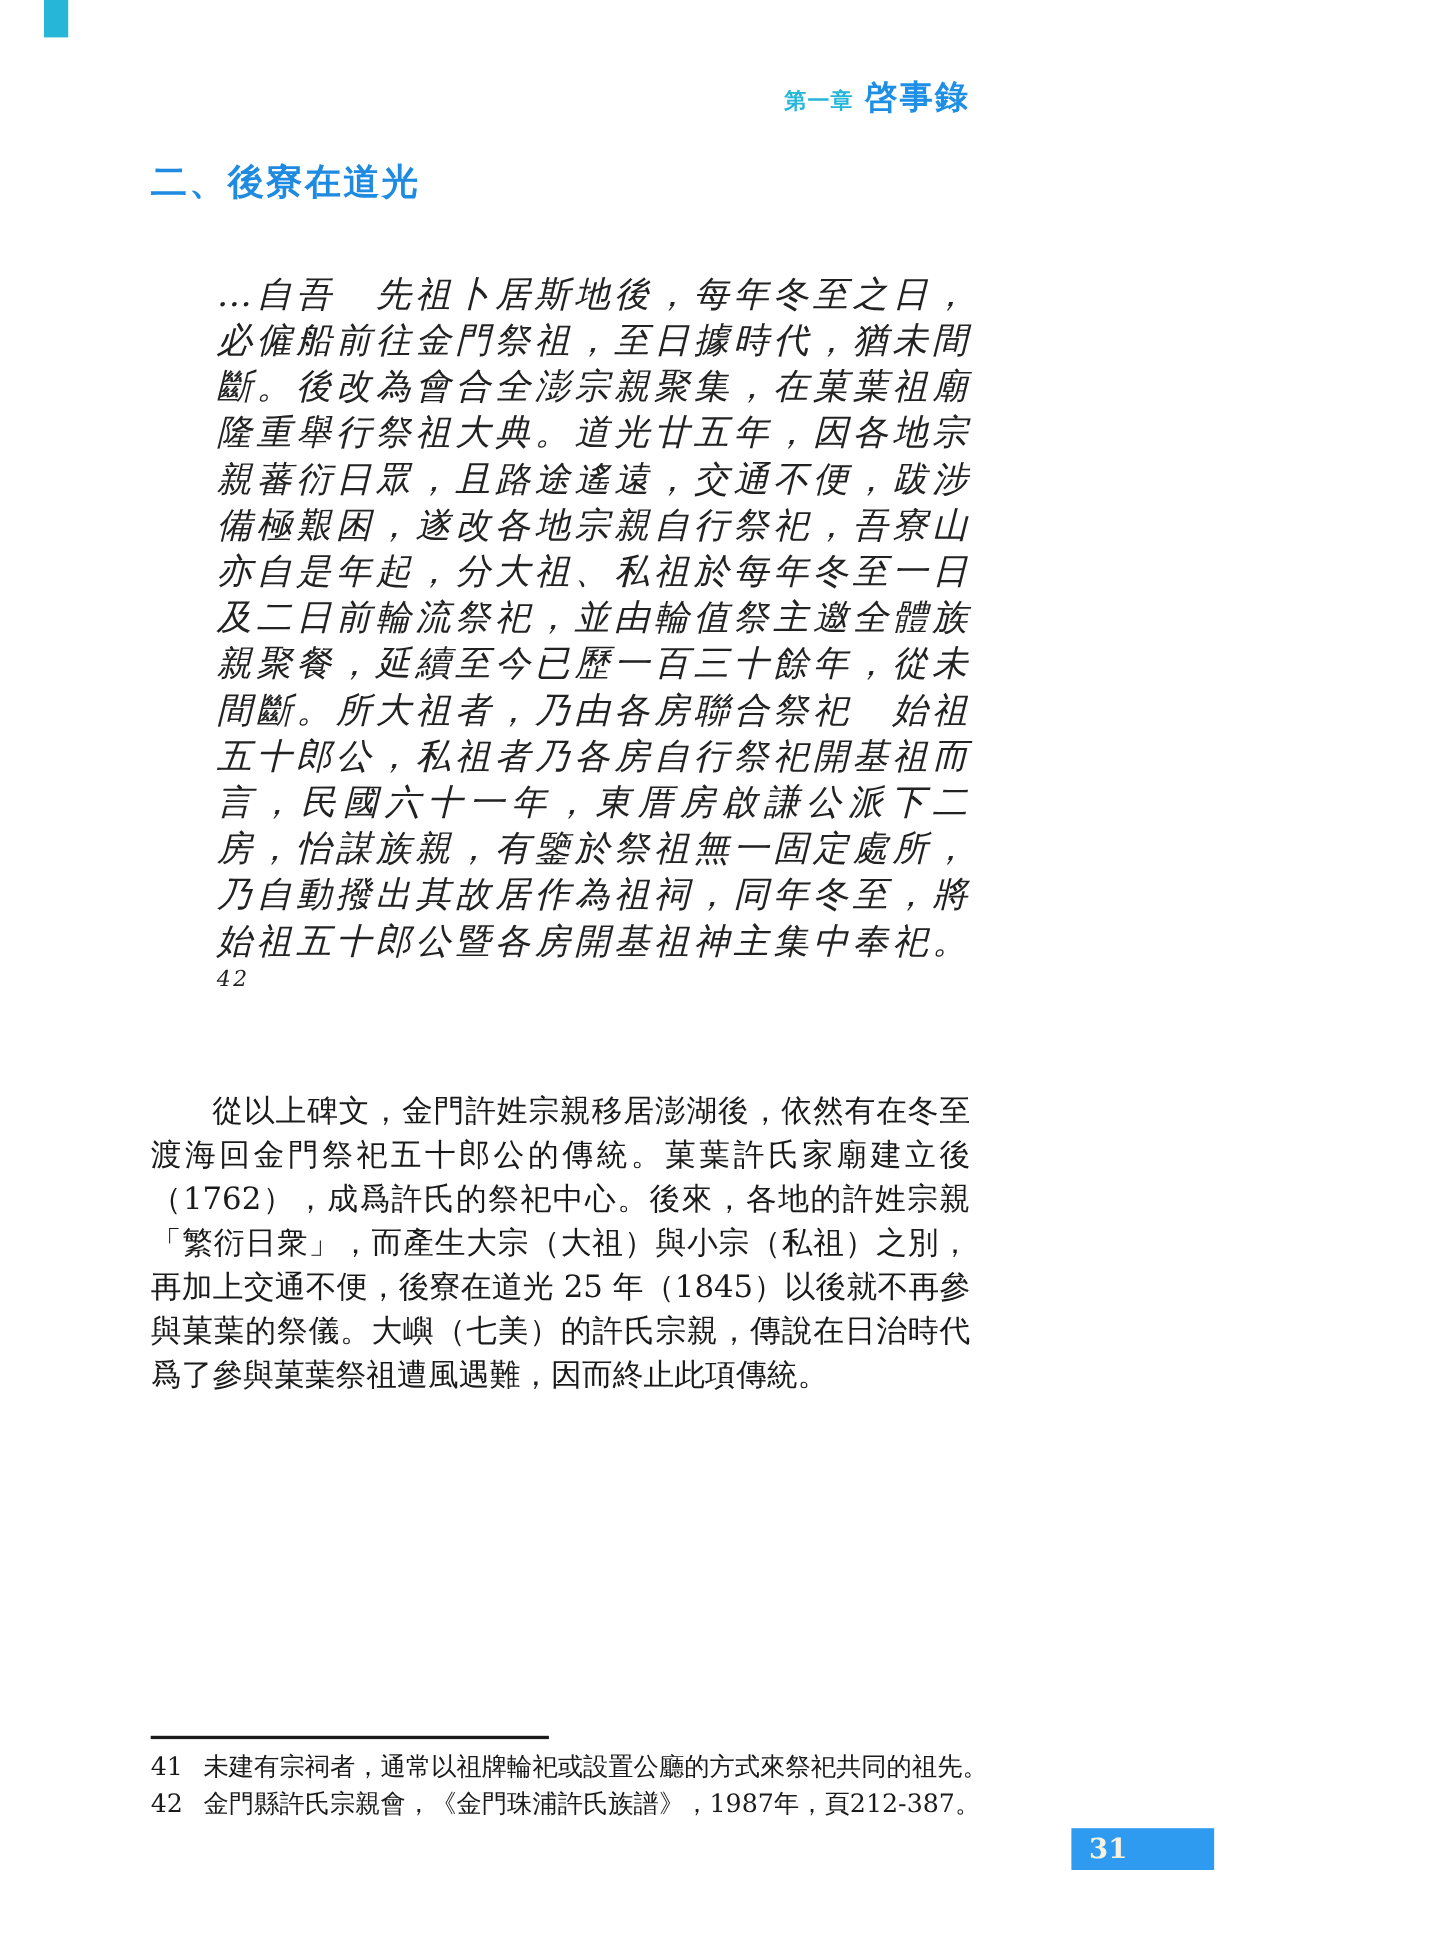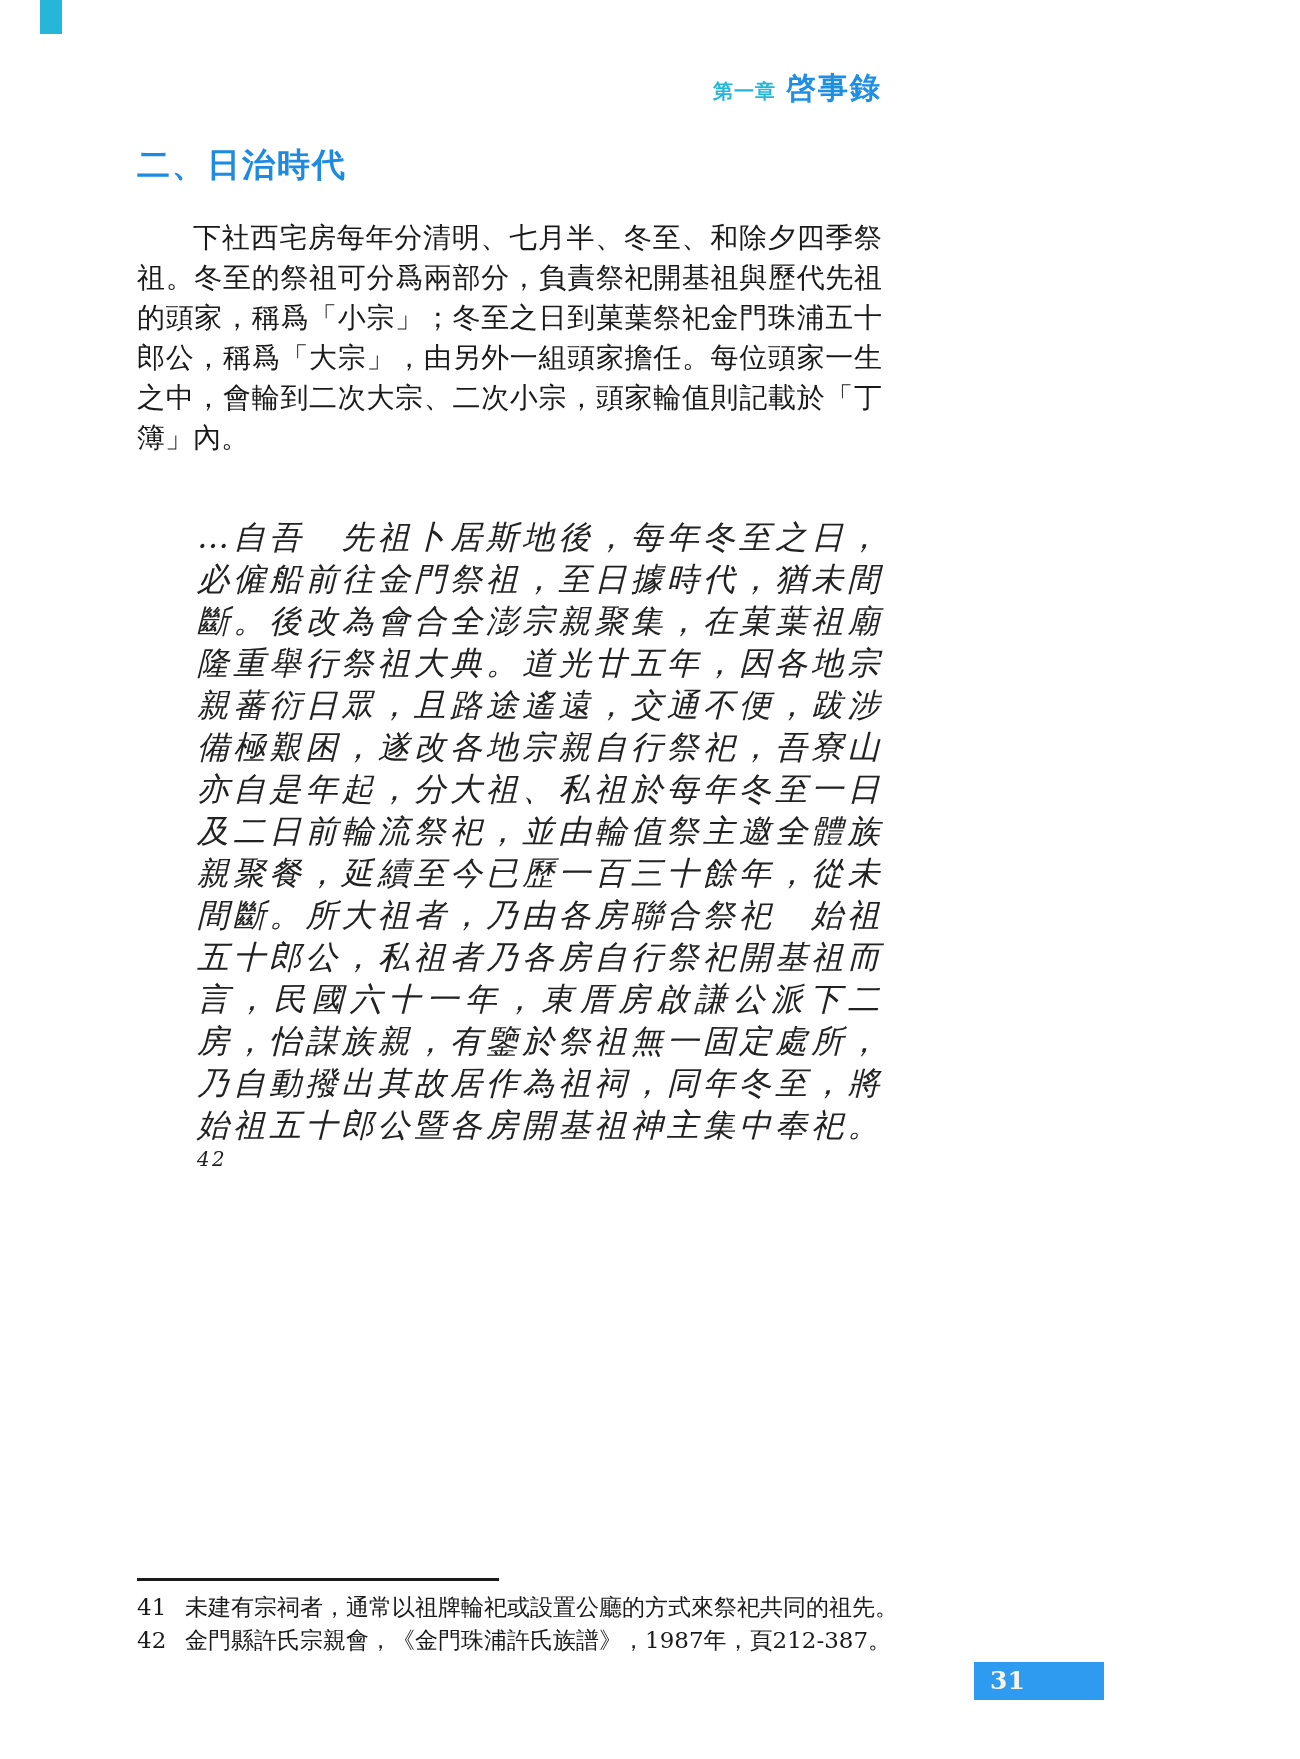--- a/index.html
+++ b/index.html
@@ -114,30 +114,30 @@
 <body>
 
 <div class="page">
 
   <div class="corner-tab"></div>
 
   <div class="header">
     <span class="chap">第一章</span><span class="chap-title">啓事錄</span>
   </div>
 
-  <h1 class="section-heading">二、日治時代</h1>
+  <h1 class="section-heading">二、後寮在道光</h1>
 
   <div class="body-text">
 
 
-    <p class="body-para">下社西宅房每年分清明、七月半、冬至、和除夕四季祭祖。冬至的祭祖可分爲兩部分，負責祭祀開基祖與歷代先祖的頭家，稱爲「小宗」；冬至之日到菓葉祭祀金門珠浦五十郎公，稱爲「大宗」，由另外一組頭家擔任。每位頭家一生之中，會輪到二次大宗、二次小宗，頭家輪值則記載於「丁簿」內。</p>
 
 
     <div class="quote"><span>…自吾　先祖卜居斯地後，每年冬至之日，必僱船前往金門祭祖，至日據時代，猶未間斷。後改為會合全澎宗親聚集，在菓葉祖廟隆重舉行祭祖大典。道光廿五年，因各地宗親蕃衍日眾，且路途遙遠，交通不便，跋涉備極艱困，遂改各地宗親自行祭祀，吾寮山亦自是年起，分大祖、私祖於每年冬至一日及二日前輪流祭祀，並由輪值祭主邀全體族親聚餐，延續至今已歷一百三十餘年，從未間斷。所大祖者，乃由各房聯合祭祀　始祖五十郎公，私祖者乃各房自行祭祀開基祖而言，民國六十一年，東厝房啟謙公派下二房，怡謀族親，有鑒於祭祖無一固定處所，乃自動撥出其故居作為祖祠，同年冬至，將　始祖五十郎公暨各房開基祖神主集中奉祀。</span><sup>42</sup></div>
 
+    <p class="body-para para-after-quote">從以上碑文，金門許姓宗親移居澎湖後，依然有在冬至渡海回金門祭祀五十郎公的傳統。菓葉許氏家廟建立後（1762），成爲許氏的祭祀中心。後來，各地的許姓宗親「繁衍日衆」，而產生大宗（大祖）與小宗（私祖）之別，再加上交通不便，後寮在道光 25 年（1845）以後就不再參與菓葉的祭儀。大嶼（七美）的許氏宗親，傳說在日治時代爲了參與菓葉祭祖遭風遇難，因而終止此項傳統。</p>
 
   </div>
 
   <div class="footnote-area">
     <div class="footnote-divider"></div>
     <div class="footnote">
       <span class="fn-num">41</span>
       <span class="fn-text">未建有宗祠者，通常以祖牌輪祀或設置公廳的方式來祭祀共同的祖先。</span>
     </div>
     <div class="footnote">

